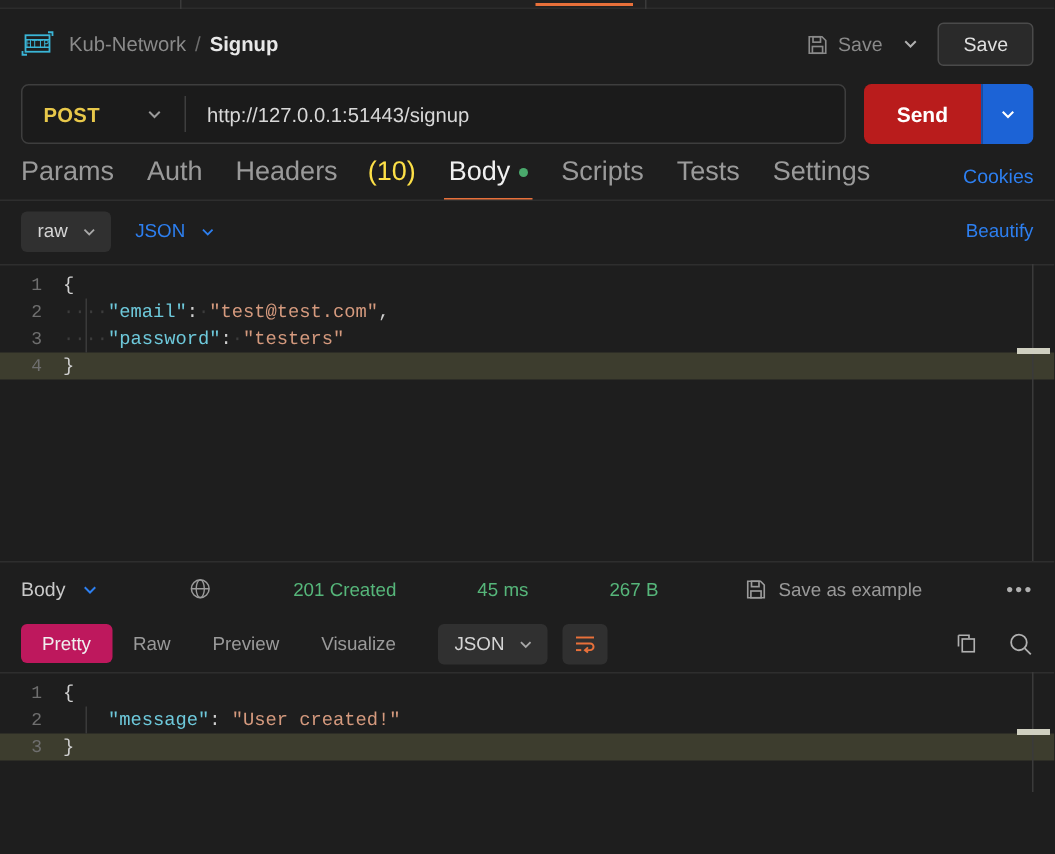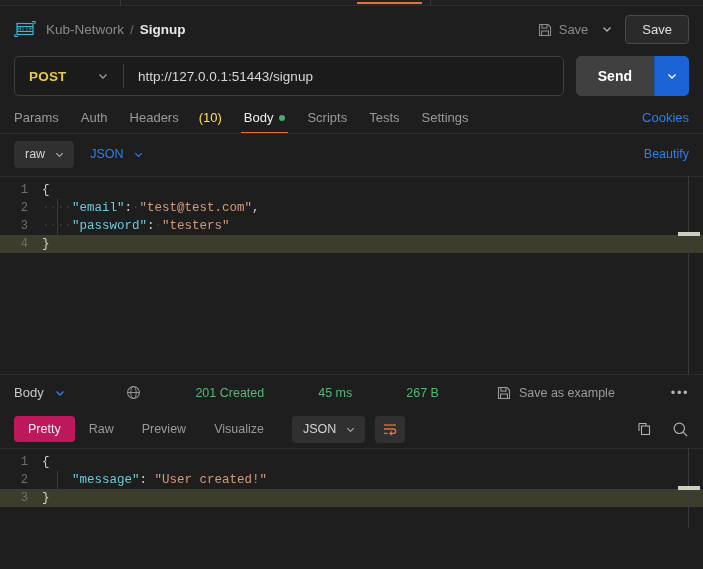--- a/index.html
+++ b/index.html
@@ -44,27 +44,27 @@
   .url-box {
     flex: 1; height: 40px; display: flex; align-items: center;
     border: 1px solid #3e3e3e; border-radius: 5px; background: #1b1b1b;
   }
   .method { width: 108px; display: flex; align-items: center; padding: 0 14px; height: 100%; }
   .method-label { color: #e8c84a; font-size: 13.5px; font-weight: bold; letter-spacing: .2px; }
   .method .chev { margin-left: auto; color: #9a9a9a; display: flex; }
   .url-divider { width: 1px; height: 24px; background: #3e3e3e; }
   .url-text { padding-left: 14px; font-size: 13.5px; color: #d8d8d8; }
   .send-group { display: flex; margin-left: 12px; border-radius: 5px; overflow: hidden; }
-  .send-btn { background: #404040; color: #fff; font-size: 14px; font-weight: bold; padding: 0 22px; height: 40px; display: flex; align-items: center; }
+  .send-btn { background: #b91c1c; color: #fff; font-size: 14px; font-weight: bold; padding: 0 22px; height: 40px; display: flex; align-items: center; }
   .send-div { width: 1px; background: #1751ad; }
   .send-caret { background: #1c63d6; width: 34px; height: 40px; display: flex; align-items: center; justify-content: center; }
 
   
   .req-tabs { display: flex; align-items: flex-end; padding: 0 14px; height: 34px; position: relative; }
-  .rtab { font-size: 13px; color: #9a9a9a; padding: 0 0 9px 0; margin-right: 22px; display: flex; align-items: center; position: relative; }
+  .rtab { font-size: 18px; color: #9a9a9a; padding: 0 0 9px 0; margin-right: 22px; display: flex; align-items: center; position: relative; }
   .rtab.active { color: #f0f0f0; }
   .rtab.active::after { content:''; position:absolute; left:-3px; right:-3px; bottom:0; height:2px; background:#e8703a; }
   .rtab .count { color: #fde047; margin-left: 20px; }
   .rtab .dot { width: 6px; height: 6px; border-radius: 50%; background: #4aa96c; margin-left: 6px; }
   .cookies { margin-left: auto; font-size: 13px; color: #2d7ff0; padding-bottom: 9px; }
   .tabs-rule { position: absolute; left: 0; right: 0; bottom: 0; height: 1px; background: #2e2e2e; }
 
   
   .fmt-row { display: flex; align-items: center; padding: 0 14px; height: 40px; }
   .pill {

